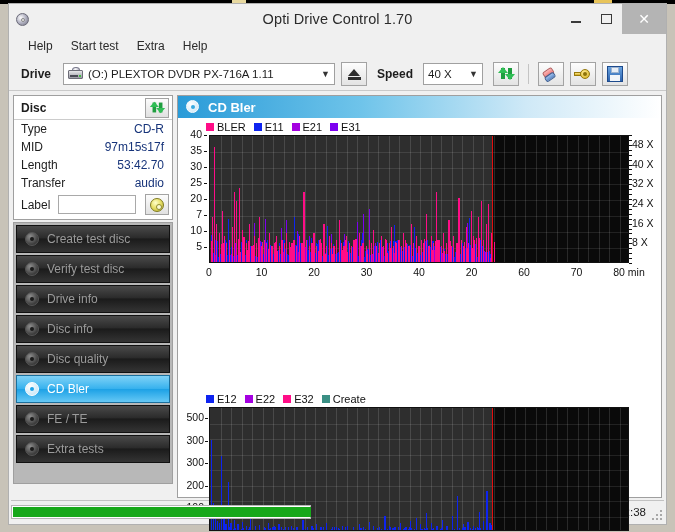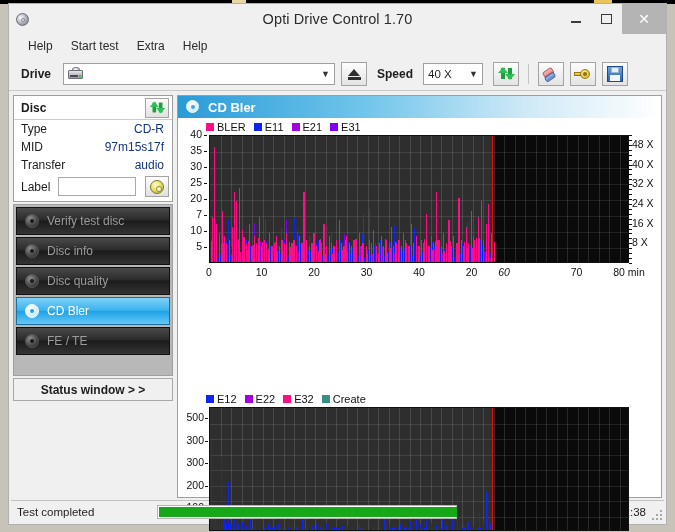--- a/index.html
+++ b/index.html
@@ -388,20 +388,21 @@
 
     <div id="toolbar">
       <span class="tb-label">Drive</span>
       <div class="combo" id="drive-combo">
         <span class="drive-mini-icon">
           <span class="cd"></span>
           <span class="body"></span>
           <span class="slot"></span>
           <span class="led"></span>
         </span>
+        <span>(O:)  PLEXTOR DVDR  PX-716A 1.11</span>
         <span class="arrow">▼</span>
       </div>
       <div class="tbbtn">
         <div class="eject-glyph"></div>
         <div class="eject-bar"></div>
       </div>
       <span class="tb-label" style="margin-left:4px">Speed</span>
       <div class="combo" id="speed-combo">
         <span>40 X</span>
         <span class="arrow">▼</span>
@@ -455,72 +456,96 @@
           </div>
           <div class="disc-row">
             <span class="k">Type</span>
             <span class="v">CD-R</span>
           </div>
           <div class="disc-row">
             <span class="k">MID</span>
             <span class="v">97m15s17f</span>
           </div>
           <div class="disc-row">
+            <span class="k">Length</span>
+            <span class="v">53:42.70</span>
+          </div>
+          <div class="disc-row">
             <span class="k">Transfer</span>
             <span class="v">audio</span>
           </div>
           <div id="label-row">
             <span class="k">Label</span>
             <input id="label-input" type="text" value="" style="">
             <span id="label-btn">
               <span class="cd-ico"></span>
             </span>
           </div>
         </div>
 
         <div id="nav">
           <div class="navbtn">
             <span class="nav-ico">
                 <i class="d"></i>
                 <i class="h"></i>
               </span>
-            <span>Verify test disc</span>
+            <span>Create test disc</span>
           </div>
           <div class="navbtn">
             <span class="nav-ico">
                 <i class="d"></i>
                 <i class="h"></i>
               </span>
-            <span>Disc info</span>
+            <span>Verify test disc</span>
           </div>
           <div class="navbtn">
             <span class="nav-ico">
                 <i class="d"></i>
                 <i class="h"></i>
               </span>
+            <span>Drive info</span>
+          </div>
+          <div class="navbtn">
+            <span class="nav-ico">
+                <i class="d"></i>
+                <i class="h"></i>
+              </span>
+            <span>Disc info</span>
+          </div>
+          <div class="navbtn">
+            <span class="nav-ico">
+                <i class="d"></i>
+                <i class="h"></i>
+              </span>
             <span>Disc quality</span>
           </div>
           <div class="navbtn active">
             <span class="nav-ico">
                 <i class="d"></i>
                 <i class="h"></i>
               </span>
             <span>CD Bler</span>
           </div>
           <div class="navbtn">
             <span class="nav-ico">
                 <i class="d"></i>
                 <i class="h"></i>
               </span>
             <span>FE / TE</span>
           </div>
+          <div class="navbtn">
+            <span class="nav-ico">
+                <i class="d"></i>
+                <i class="h"></i>
+              </span>
+            <span>Extra tests</span>
+          </div>
           <div id="nav-spacer"></div>
         </div>
 
-        <div id="status-window-btn">Status window &gt; &gt;</div>
       </div>
 
       <div id="content">
         <div id="content-head">
           <span class="head-ico">
               <i class="d"></i>
               <i class="h"></i>
             </span>
           <span class="ttl">CD Bler</span>
         </div>
@@ -1146,21 +1171,21 @@
                 <div style="position: absolute; left: 451px; top: 140.077px; width: 3px; height: 1px; background: rgb(17, 17, 17);"></div>
                 <div style="position: absolute; left: 451px; top: 145px; width: 3px; height: 1px; background: rgb(17, 17, 17);"></div>
               </div>
             <div id="axis1-x" style="position: absolute; left: 0px; top: 0px; width: 100%; height: 100%; pointer-events: none;">
                 <div class="axis-x-lbl" style="left: 9px; top: 148px; width: 44px;">0</div>
                 <div class="axis-x-lbl" style="left: 61.5px; top: 148px; width: 44px;">10</div>
                 <div class="axis-x-lbl" style="left: 114px; top: 148px; width: 44px;">20</div>
                 <div class="axis-x-lbl" style="left: 166.5px; top: 148px; width: 44px;">30</div>
                 <div class="axis-x-lbl" style="left: 219px; top: 148px; width: 44px;">40</div>
                 <div class="axis-x-lbl" style="left: 271.5px; top: 148px; width: 44px;">20</div>
-                <div class="axis-x-lbl" style="left: 304px; top: 148px; width: 44px; font-style: italic;">60</div>
+                <div class="axis-x-lbl" style="left: 324px; top: 148px; width: 44px;">60</div>
                 <div class="axis-x-lbl" style="left: 376.5px; top: 148px; width: 44px;">70</div>
                 <div class="axis-x-lbl" style="left: 429px; top: 148px; width: 44px;">80 min</div>
               </div>
           </div>
 
           <div class="chart-block">
             <div class="legend" id="legend2" style="position:absolute; left:28px; top:275px;">
               <span class="item">
                 <span class="sw" id="sw-e12" style="background: rgb(14, 36, 240);"></span>
                 <span>E12</span>
@@ -1394,21 +1419,20 @@
                 <div class="tick-l" style="position: absolute; left: 27px; top: 300.273px;"></div>
               </div>
             <div id="axis2-x" style="position: absolute; left: 0px; top: 0px; width: 100%; height: 100%; pointer-events: none;"></div>
           </div>
 
         </div>
       </div>
     </div>
 
     <div id="statusbar">
-      <span id="status-text">Test completed</span>
       <div id="progress-wrap">
         <div id="progress-bar" style="background: rgb(23, 168, 26); width: 100%;"></div>
       </div>
       <span id="progress-pct">100.0%</span>
       <span id="status-sep"></span>
       <span id="status-time">02:38</span>
       <span id="grip">
         <i style="right:0;bottom:0"></i>
           <i style="right:4px;bottom:0"></i>
           <i style="right:8px;bottom:0"></i>

